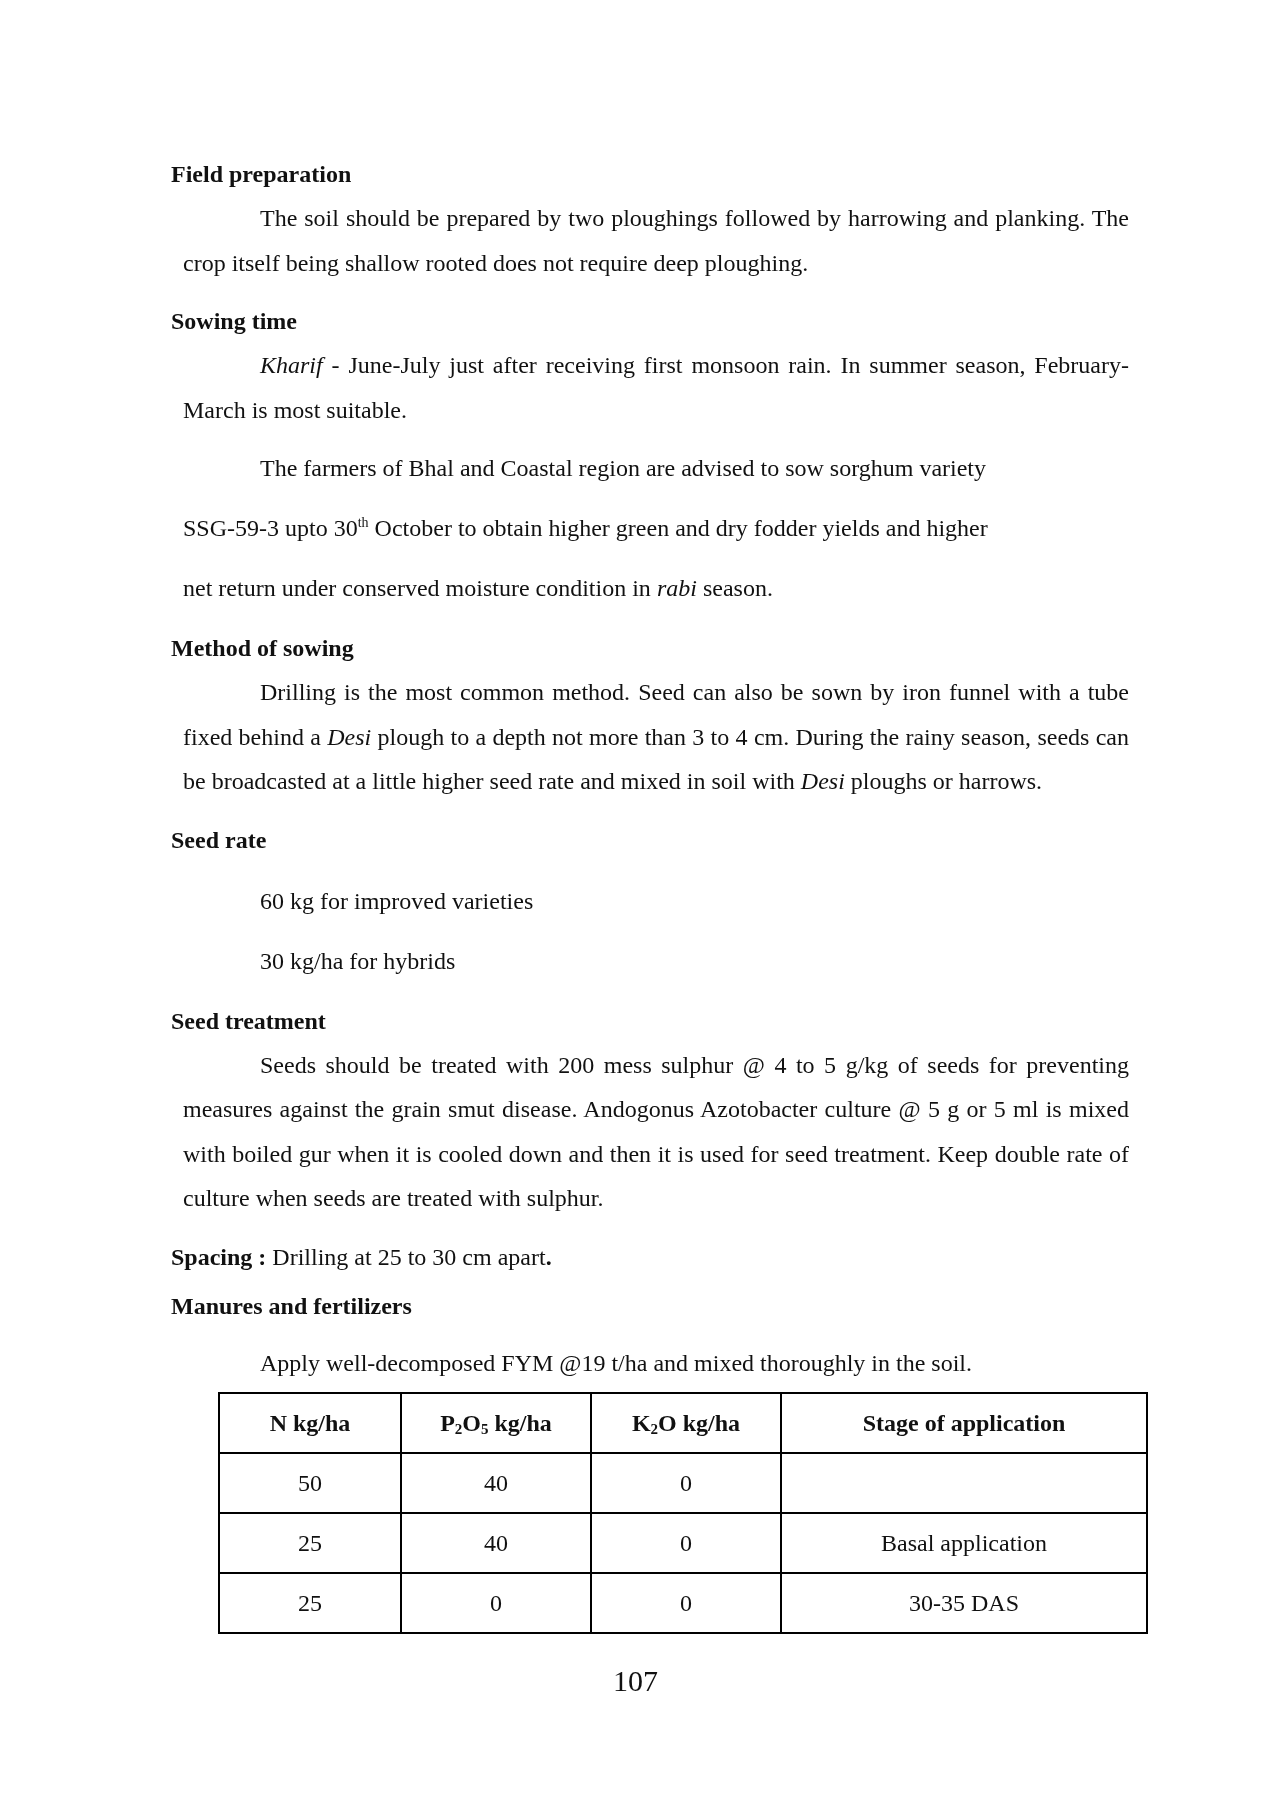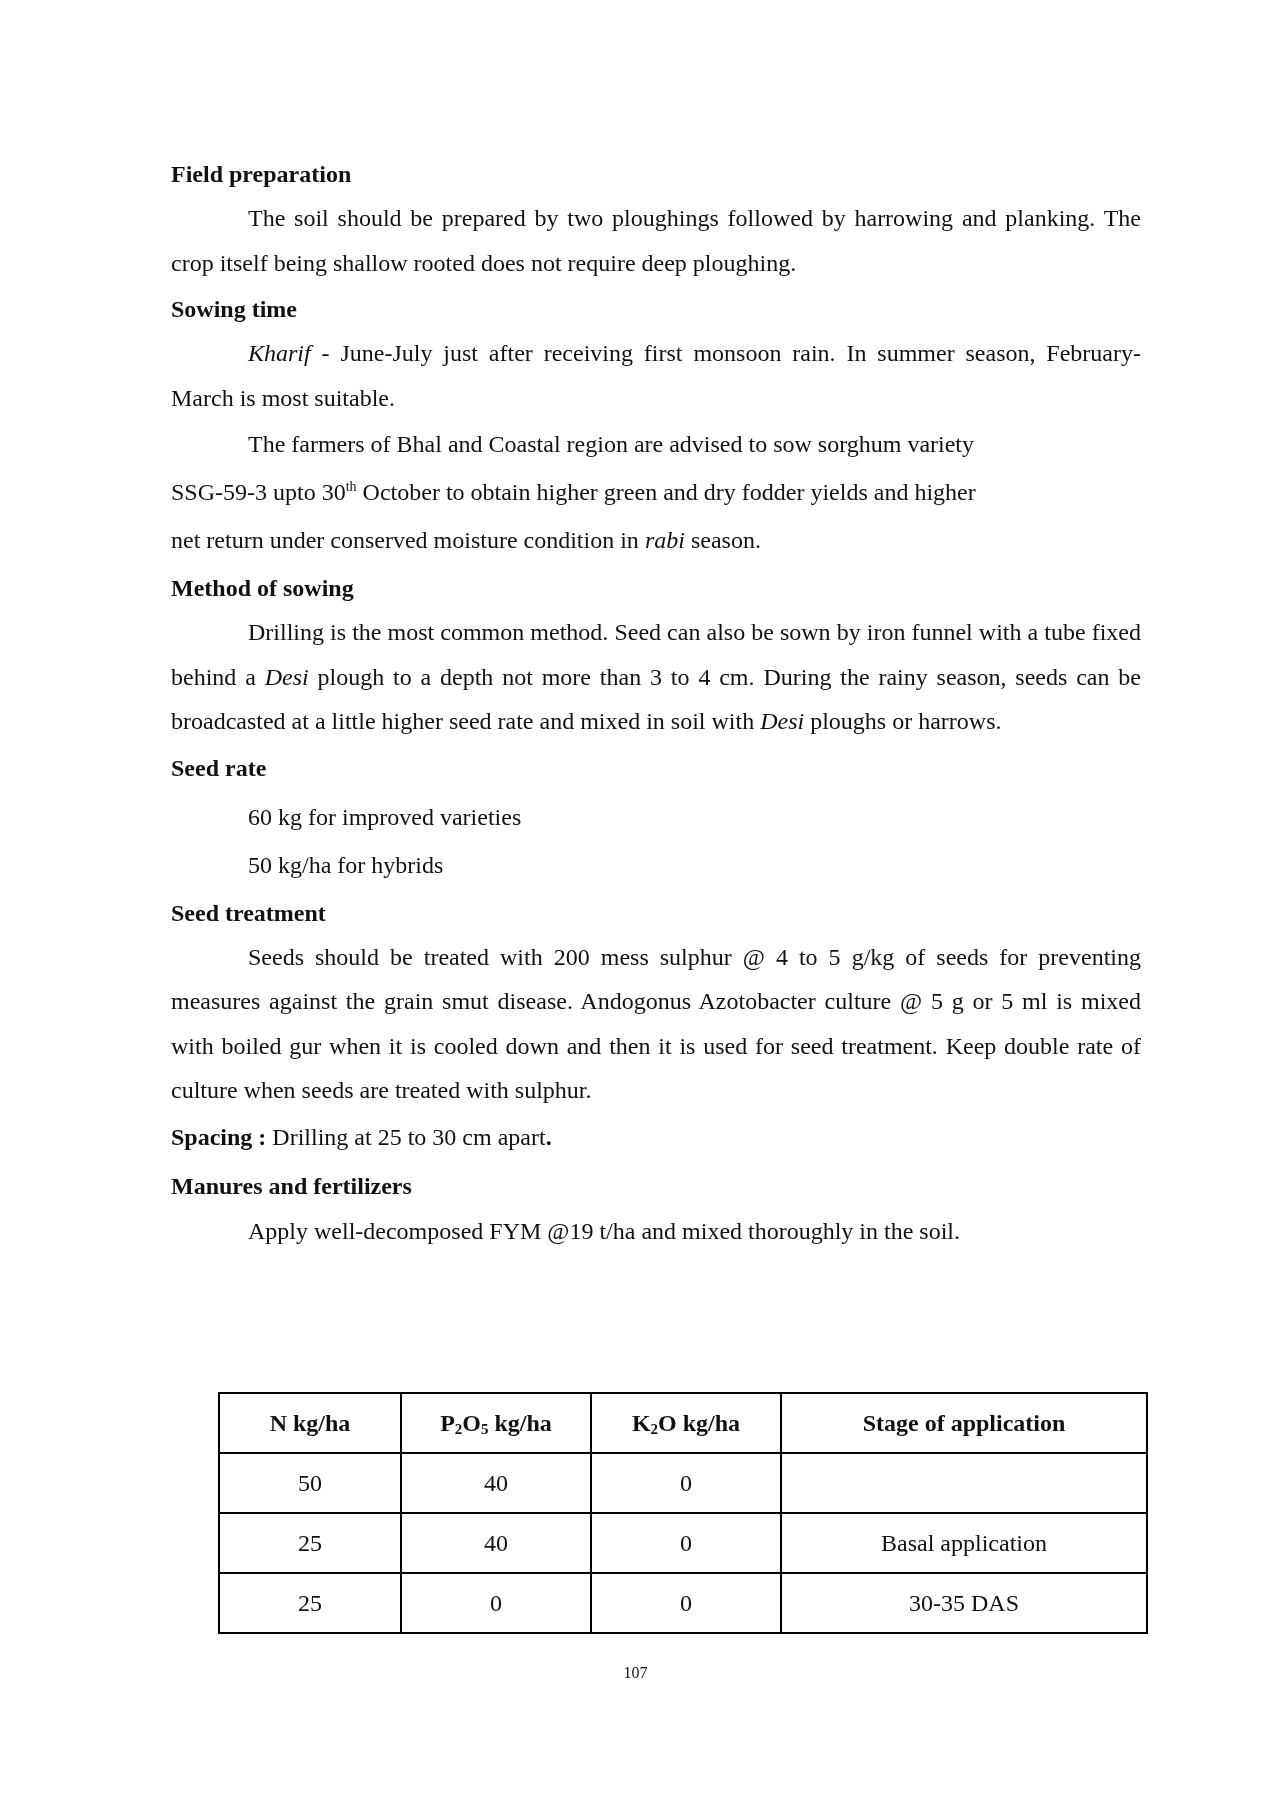--- a/index.html
+++ b/index.html
@@ -1,51 +1,51 @@
 <!DOCTYPE html>
 <html><head>
 <meta charset="utf-8">
 <style>
   html, body { margin: 0; padding: 0; background: #ffffff; }
   body { width: 1271px; height: 1797px; position: relative; overflow: hidden;
          font-family: "Liberation Serif", serif; color: #111; }
   .page { position: absolute; left: 171px; top: 150px; width: 970px; font-size: 24px; }
   .h { font-weight: bold; margin: 0; height: 49px; line-height: 49px; }
-  .p { margin: 0; line-height: 44.5px; text-align: justify; }
+  .p { margin: 12px; line-height: 44.5px; text-align: justify; }
   .indent { text-indent: 77px; }
   .block-indent { padding-left: 77px; line-height: 48px; }
   .line { line-height: 48px; }
   sup { font-size: 14px; vertical-align: super; line-height: 0; }
   table { position: absolute; left: 218px; top: 1392px; border-collapse: collapse;
           font-size: 24px; }
   td, th { border: 2px solid #000; height: 42px; padding: 8px; text-align: center; vertical-align: middle; }
   th { font-weight: bold; }
   .c1 { width: 164px; } .c2 { width: 172px; } .c3 { width: 172px; } .c4 { width: 348px; }
   sub.s { font-size: 15px; vertical-align: -3px; line-height: 0; }
-  .pagenum { position: absolute; top: 1664px; left: 0; width: 1271px; text-align: center; font-size: 16px; }
+  .pagenum { position: absolute; top: 1664px; left: 0; width: 1271px; text-align: center; font-size: 30px; }
 </style>
 </head>
 <body>
 
 <div class="page">
   <p class="h">Field preparation</p>
   <p class="p indent" style="margin-top:-3px;">The soil should be prepared by two ploughings followed by harrowing and planking. The crop itself being shallow rooted does not require deep ploughing.</p>
 
   <p class="h">Sowing time</p>
   <p class="p indent" style="margin-top:-3px;"><i>Kharif</i><span> -  June-July just after receiving first monsoon rain. In summer season, February-March is most suitable.</span></p>
   <p class="p line indent" style="text-align:left;">The farmers of Bhal and Coastal region are advised to sow sorghum variety</p>
   <p class="p line" style="text-align:left;"><span>SSG-59-3 upto 30</span><sup>th</sup><span> October to obtain higher green and dry fodder yields and higher</span></p>
   <p class="p line" style="text-align:left;"><span>net return under conserved moisture condition in </span><i>rabi</i><span> season.</span></p>
 
   <p class="h">Method of sowing</p>
   <p class="p indent" style="margin-top:-3px;"><span>Drilling is the most common method. Seed can also be sown by iron funnel with a tube fixed behind a </span><i>Desi</i><span> plough to a depth not more than 3 to 4 cm. During the rainy season, seeds can be broadcasted at a little higher seed rate and mixed in soil with </span><i>Desi</i><span> ploughs or harrows.</span></p>
 
   <p class="h">Seed rate</p>
   <p class="p block-indent">60 kg for improved varieties</p>
-  <p class="p block-indent">50 kg/ha for hybrids</p>
+  <p class="p block-indent">30 kg/ha for hybrids</p>
 
   <p class="h">Seed treatment</p>
   <p class="p indent" style="margin-top:-3px;">Seeds should be treated with 200 mess sulphur @ 4 to 5 g/kg of seeds for preventing measures against the grain smut disease. Andogonus Azotobacter culture @ 5 g or 5 ml is mixed with boiled gur when it is cooled down and then it is used for seed treatment.  Keep double rate of culture when seeds are treated with sulphur.</p>
 
   <p class="h" style="font-weight:normal;"><b>Spacing :</b><span> Drilling at 25 to 30 cm apart</span><b>.</b></p>
 
   <p class="h">Manures and fertilizers</p>
   <p class="p indent" style="line-height:40px;">Apply well-decomposed FYM @19 t/ha and mixed thoroughly in the soil.</p>
 </div>
 

